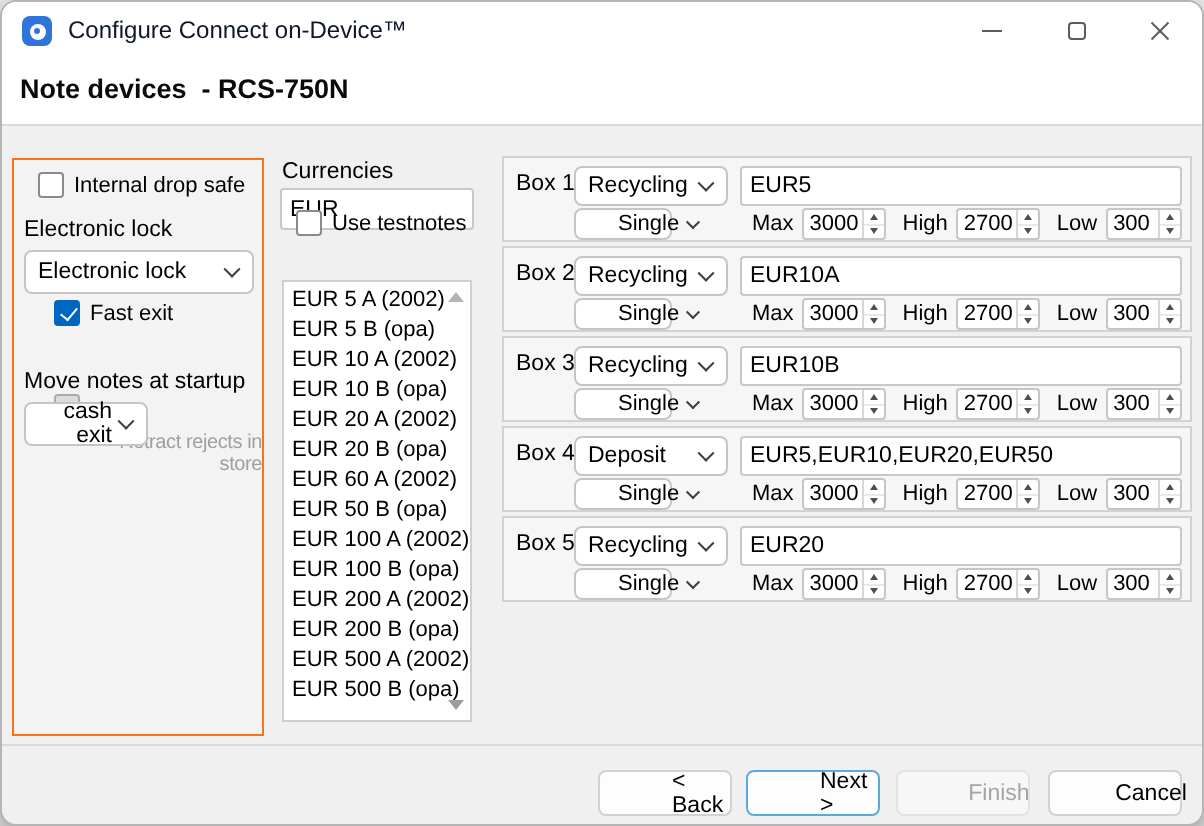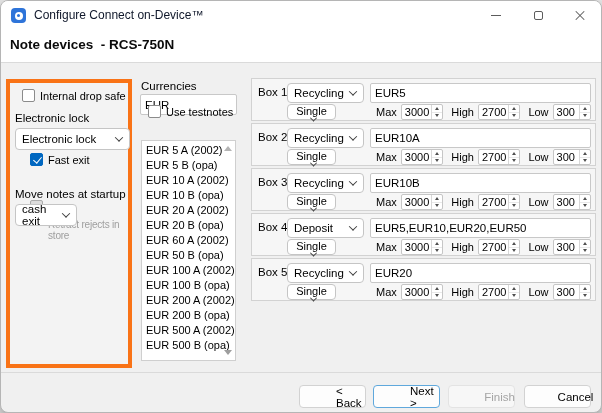--- a/index.html
+++ b/index.html
@@ -51,38 +51,38 @@
   .combo { position:absolute; background:#fff; border:1px solid #c5c5c5; border-radius:4px;
            display:flex; align-items:center; justify-content:space-between;
            padding:0 7px 0 6px; font-size:11.5px; color:#000; }
   .chev { width:6px; height:6px; border-right:1.3px solid #3f3f3f; border-bottom:1.3px solid #3f3f3f;
           transform:rotate(45deg) translate(-1px,-1px); flex:none; margin-left:4px; }
   .tbox { position:absolute; background:#fff; border:1px solid #c8c8c8; border-radius:2px;
           font-size:11.5px; padding:0 4px; font-family:inherit; color:#000; outline:none; }
 
   
   .left-panel { position:absolute; left:5px; top:78px; width:126px; height:289px;
-                background:#f3f3f3; border:4px solid #f97316; }
+                background:#f3f3f3; border:1px solid #f97316;text-align:right; }
 
   
   .listbox { position:absolute; left:140px; top:139px; width:95px; height:221px;
              background:#fff; border:1px solid #cfcfcf; }
   .list-items { padding-top:2px; }
   .li { height:15px; line-height:15px; padding-left:4px; font-size:11px; white-space:nowrap; color:#000; }
   .scroll-up, .scroll-down { position:absolute; right:3px; width:0; height:0;
              border-left:4px solid transparent; border-right:4px solid transparent; }
   .scroll-up { top:5px; border-bottom:5px solid #b4b4b4; }
   .scroll-down { bottom:5px; border-top:5px solid #9d9d9d; }
 
   
   .box-row { position:absolute; left:250px; width:345px; height:43px;
              background:#f6f6f6; border:1px solid #d2d2d2; }
   .box-name { position:absolute; left:6px; top:7px; font-size:11.5px; color:#000; }
   .type-combo { left:35px; top:4px; width:77px; height:20px; }
-  .mode-combo { left:35px; top:25px; width:49px; height:16px; font-size:11px; padding:0 3px;flex-direction:column; }
+  .mode-combo { left:35px; top:25px; width:49px; height:16px; font-size:11px; padding:0 21px; }
   .mode-combo .chev { width:5px; height:5px; }
   .denoms { left:118px; top:4px; width:221px; height:20px; }
   .limits { position:absolute; left:124px; top:25px; height:16px; display:flex;
             align-items:center; font-size:11px; color:#000; }
   .lim-label { margin-right:4px; }
   .spin { display:flex; align-items:stretch; background:#fff; border:1px solid #c6c6c6;
           border-radius:2px; height:16px; margin-right:8px; }
   .spin:last-child { margin-right:0; }
   .num { min-width:25px; padding:0 2px 0 3px; font-size:11px; display:flex; align-items:center; }
   .arrows { width:11px; border-left:1px solid #d8d8d8; display:flex; flex-direction:column; }

